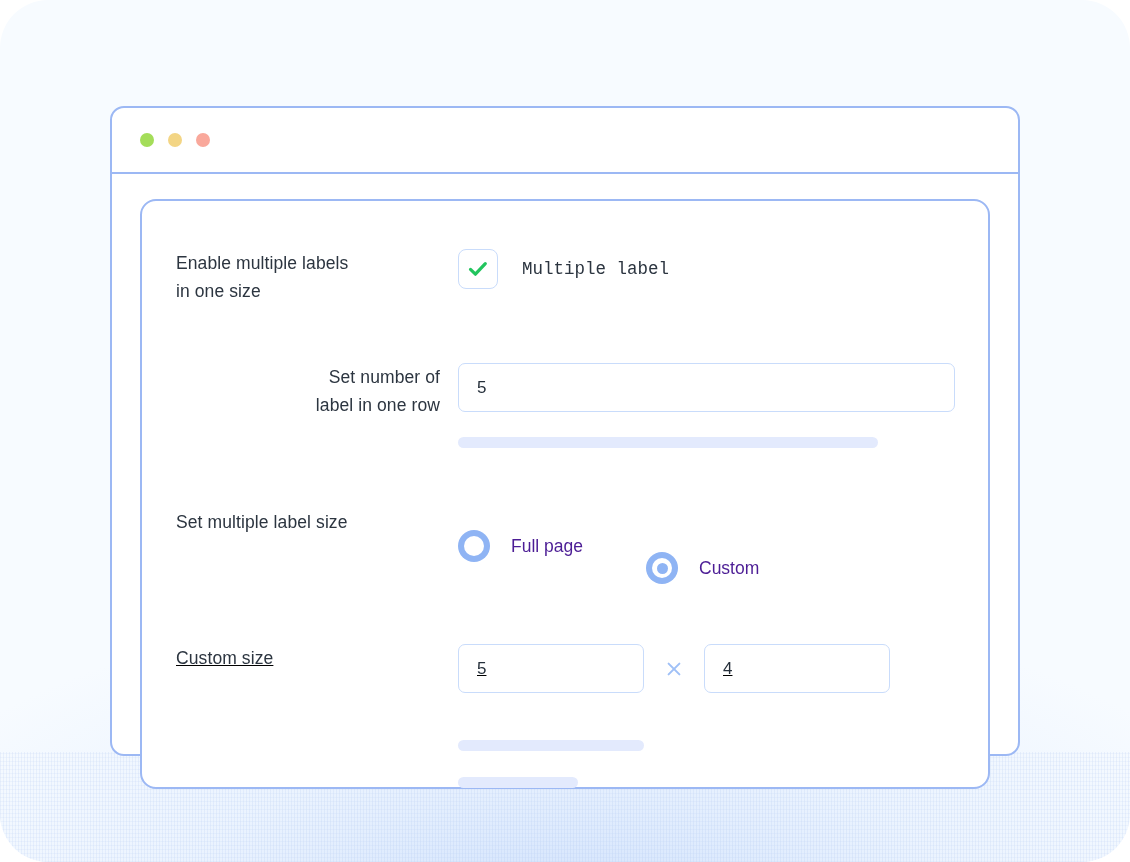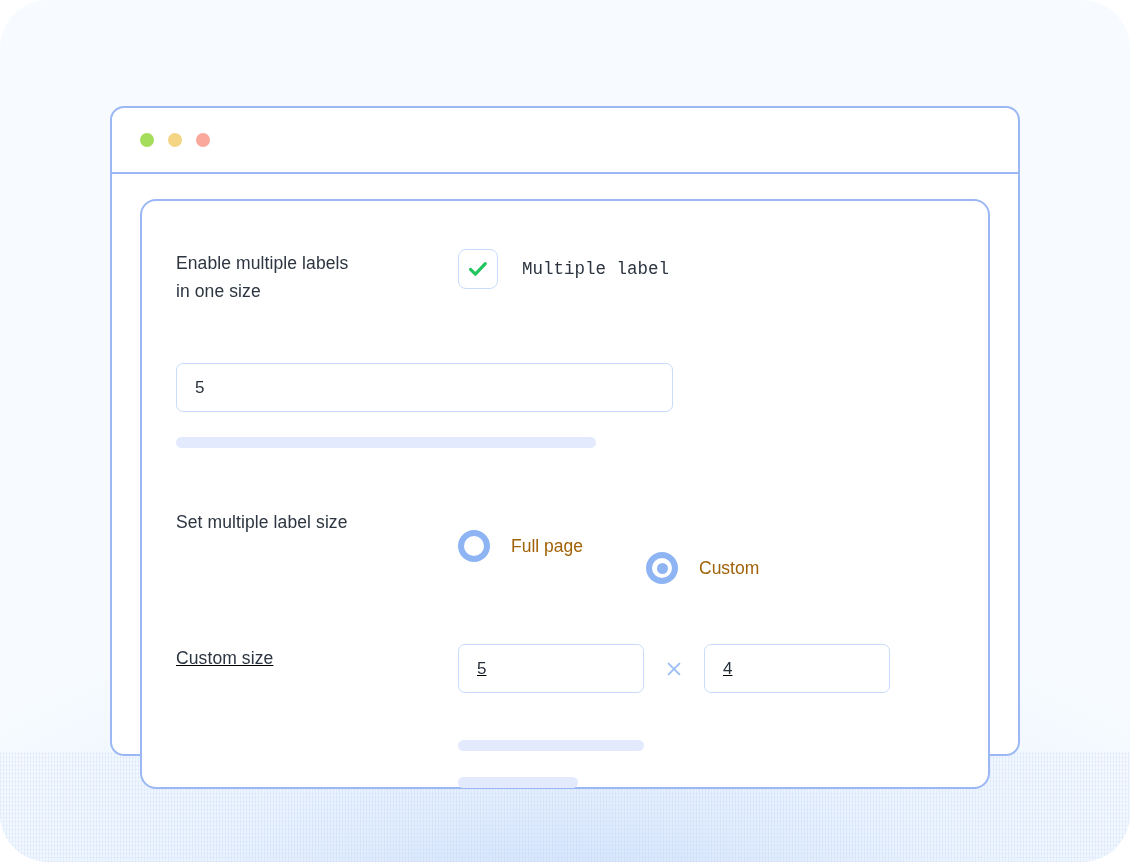--- a/index.html
+++ b/index.html
@@ -194,21 +194,21 @@
   }
   .radio-circle.selected .inner-hole .dot-core {
     width: 11px;
     height: 11px;
     border-radius: 50%;
     background: #8fb4f4;
   }
 
   .radio-text {
     margin-left: 21px;
-    color: #a16207;
+    color: #4c1d95;
     font-size: 17.5px;
   }
 
   
   .size-inputs { display: flex; align-items: center; }
 
   .times-symbol {
     width: 60px;
     display: flex;
     align-items: center;
@@ -255,20 +255,24 @@
             <svg width="24" height="24" viewBox="0 0 24 24" fill="none">
               <path d="M4.5 12.4 L9.4 17.2 L19.3 6.6" stroke="#22c55e" stroke-width="3.2" stroke-linecap="round" stroke-linejoin="round"></path>
             </svg>
           </span>
           <span class="checkbox-text">Multiple label</span>
         </div>
       </div>
     </div>
 
     <div class="form-row block-gap-1">
+      <div class="row-label indented">
+        <span>Set number of</span><br>
+        <span>label in one row</span>
+      </div>
       <div class="row-control">
         <div class="text-input wide" placeholder="Enter number">5</div>
         <div class="skeleton w-long sk-gap-1"></div>
       </div>
     </div>
 
     <div class="form-row block-gap-2">
       <div class="row-label">Set multiple label size</div>
       <div class="row-control">
         <div class="radio-group">

